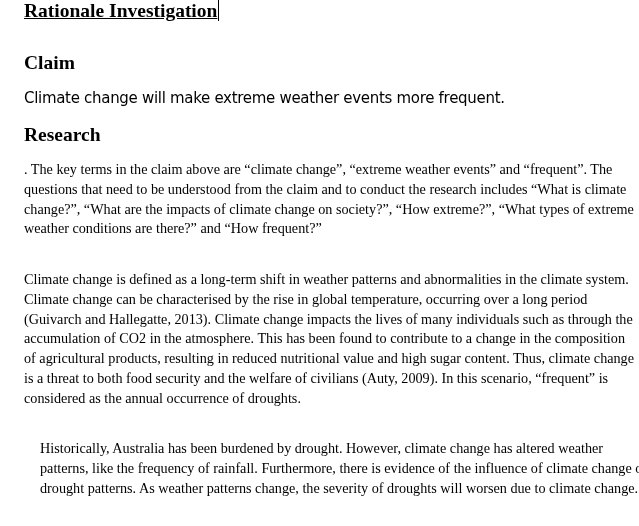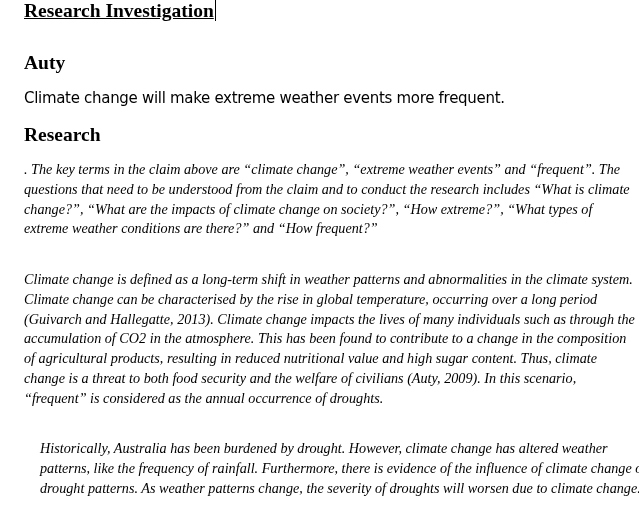--- a/index.html
+++ b/index.html
@@ -16,30 +16,30 @@
     font-family:"Liberation Serif", serif; font-weight:bold; font-size:19.5px; line-height:22px;
     white-space:nowrap;
   }
   .claim {
     position:absolute; left:0; top:88px;
     font-family:"DejaVu Sans", sans-serif; font-size:15px; line-height:20px; white-space:nowrap;
     letter-spacing:-0.3px;
   }
   .para {
     position:absolute; left:0; width:612px;
-    font-family:"Liberation Serif", serif; font-size:14.2px; line-height:19.8px;font-style:italic;
+    font-family:"Liberation Serif", serif; font-size:14.2px; line-height:19.8px;
   }
 </style>
 </head>
 <body>
 
 <div class="page">
-  <div class="title"><span>Research Investigation</span><span class="caret"></span></div>
+  <div class="title"><span>Rationale Investigation</span><span class="caret"></span></div>
 
-  <div class="h2" style="top:52px;">Auty</div>
+  <div class="h2" style="top:52px;">Claim</div>
   <div class="claim">Climate change will make extreme weather events more frequent.</div>
 
   <div class="h2" style="top:124px;">Research</div>
 
   <div class="para" style="top:160px;">. The key terms in the claim above are “climate change”, “extreme weather events” and “frequent”. The questions that need to be understood from the claim and to conduct the research includes “What is climate change?”, “What are the impacts of climate change on society?”, “How extreme?”, “What types of extreme weather conditions are there?” and “How frequent?”</div>
   <div class="para" style="top:270px;">Climate change is defined as a long-term shift in weather patterns and abnormalities in the climate system. Climate change can be characterised by the rise in global temperature, occurring over a long period (Guivarch and Hallegatte, 2013). Climate change impacts the lives of many individuals such as through the accumulation of CO2 in the atmosphere. This has been found to contribute to a change in the composition of agricultural products, resulting in reduced nutritional value and high sugar content. Thus, climate change is a threat to both food security and the welfare of civilians (Auty, 2009). In this scenario, “frequent” is considered as the annual occurrence of droughts.</div>
   <div class="para" style="top:439px;margin-left:16px;">Historically, Australia has been burdened by drought. However, climate change has altered weather patterns, like the frequency of rainfall. Furthermore, there is evidence of the influence of climate change on drought patterns. As weather patterns change, the severity of droughts will worsen due to climate change.</div>
 </div>
 
 </body></html>

